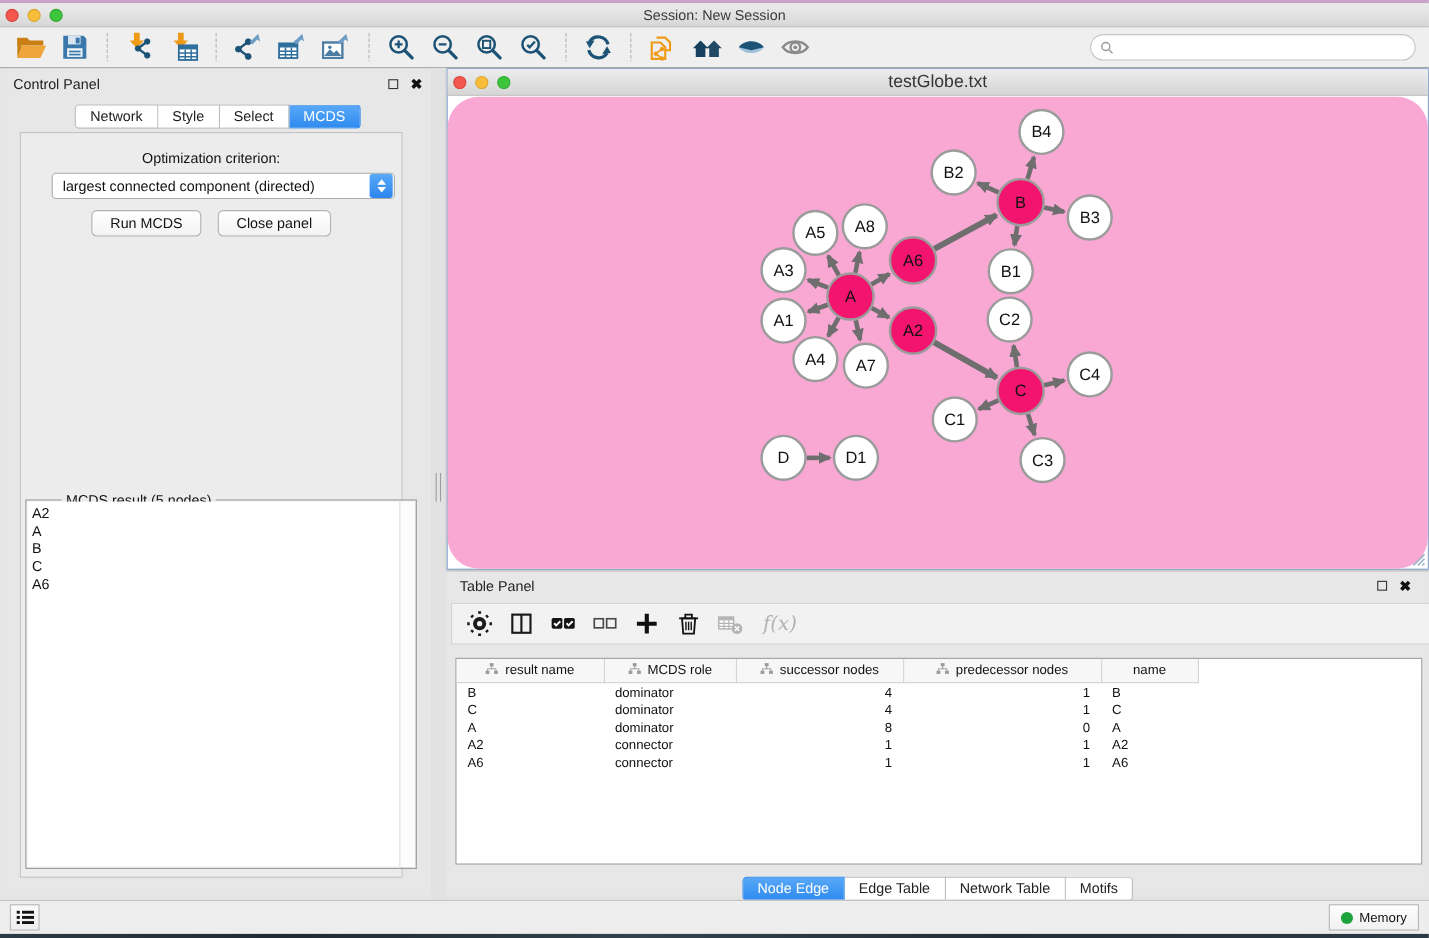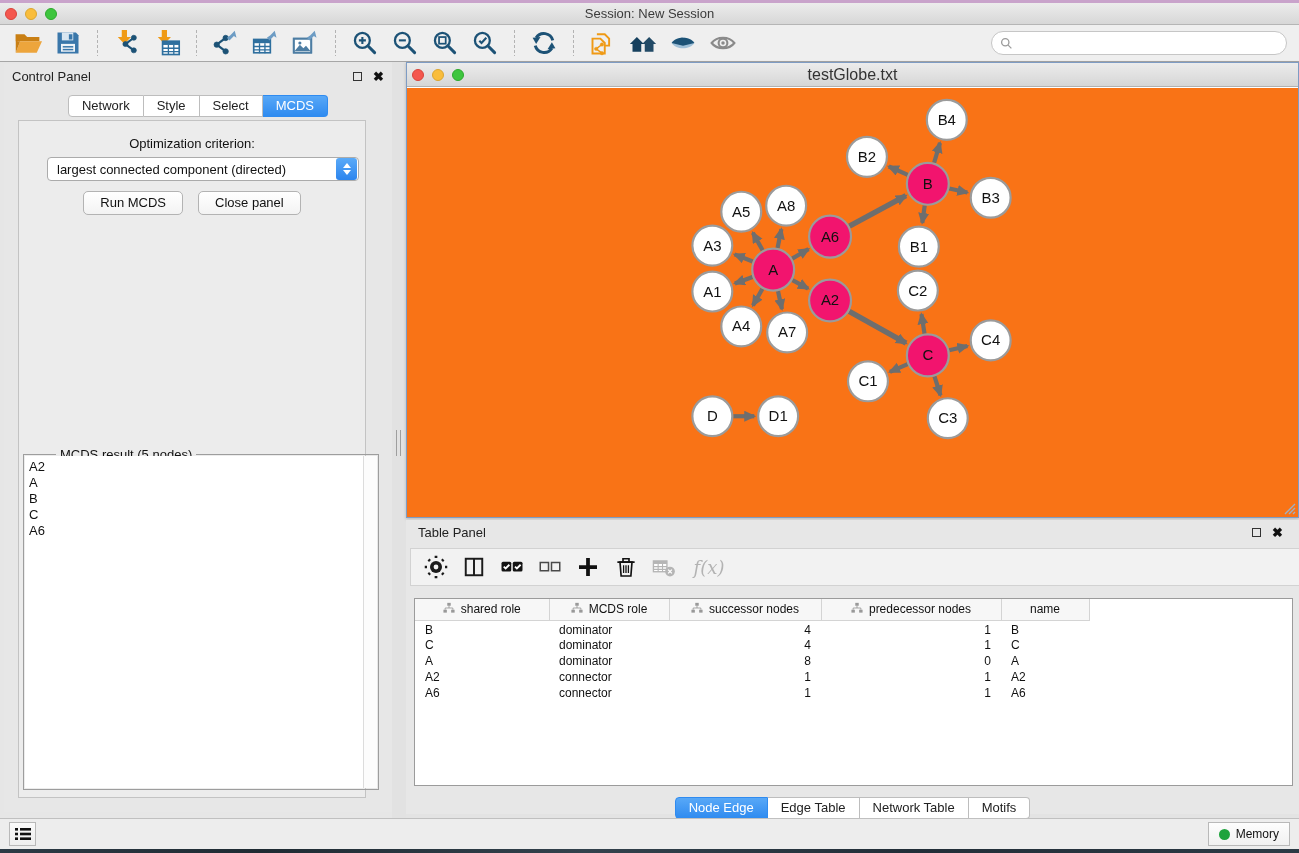--- a/index.html
+++ b/index.html
@@ -71,21 +71,21 @@
   #v-splitter .grip { position:absolute; left:4px; top:368px; width:5px; height:26px;
     border-left:1px solid #9e9e9e; border-right:1px solid #9e9e9e; }
 
   
   #mdi { left:406px; top:62px; width:893px; height:756px; background:#e3e3e3; }
   #net-window { position:absolute; left:0; top:0; width:893px; height:456px; background:#fff;
     border:1px solid #7e9cc4; box-shadow:0 1px 3px rgba(0,0,0,.2); }
   #net-titlebar { height:24px; background:linear-gradient(#ececec,#d6d6d6); border-bottom:1px solid #b1b1b1;
     display:flex; align-items:center; position:relative; }
   #net-title { position:absolute; left:0; right:0; text-align:center; font-size:16px; color:#333; }
-  #net-canvas { position:absolute; left:0; top:25px; right:0; bottom:0; background:#f97316; }
+  #net-canvas { position:absolute; left:0; top:25px; right:0; bottom:0; background:#f9a8d4;border-radius:28px; }
   #net-canvas svg.graph { width:100%; height:100%; }
   #resize-grip { position:absolute; right:2px; bottom:2px; width:15px; height:15px; }
 
   
   #table-panel { position:absolute; left:0; top:458px; width:893px; height:294px; background:#e7e7e7; }
   #tp-toolbar { position:absolute; left:4px; top:28px; width:938px; height:38px; background:#f2f2f2;
     border:1px solid #d2d2d2; display:flex; align-items:center; padding:16px 10px; }
   .tp-icon { width:30px; height:28px; display:inline-flex; align-items:center; justify-content:center; margin-right:8px; }
   .tp-icon svg { width:24px; height:24px; }
   .fx-label { font-family:"DejaVu Serif",serif; font-style:italic; font-size:18px; color:#b3b3b3; }
@@ -555,21 +555,21 @@
                 <th>
                   <span class="hwrap">
                     <span><svg viewBox="0 0 14 14">
                         <g fill="#999">
                           <rect x="5" y="1" width="4" height="3.4"></rect>
                           <rect x="0.5" y="9" width="4" height="3.4"></rect>
                           <rect x="9.5" y="9" width="4" height="3.4"></rect>
                         </g>
                         <path d="M7 4.4V7M2.5 9V7h9v2" stroke="#999" fill="none"></path>
                       </svg></span>
-                    <span>shared role</span>
+                    <span>result name</span>
                   </span>
                 </th>
                 <th>
                   <span class="hwrap">
                     <span><svg viewBox="0 0 14 14">
                         <g fill="#999">
                           <rect x="5" y="1" width="4" height="3.4"></rect>
                           <rect x="0.5" y="9" width="4" height="3.4"></rect>
                           <rect x="9.5" y="9" width="4" height="3.4"></rect>
                         </g>

